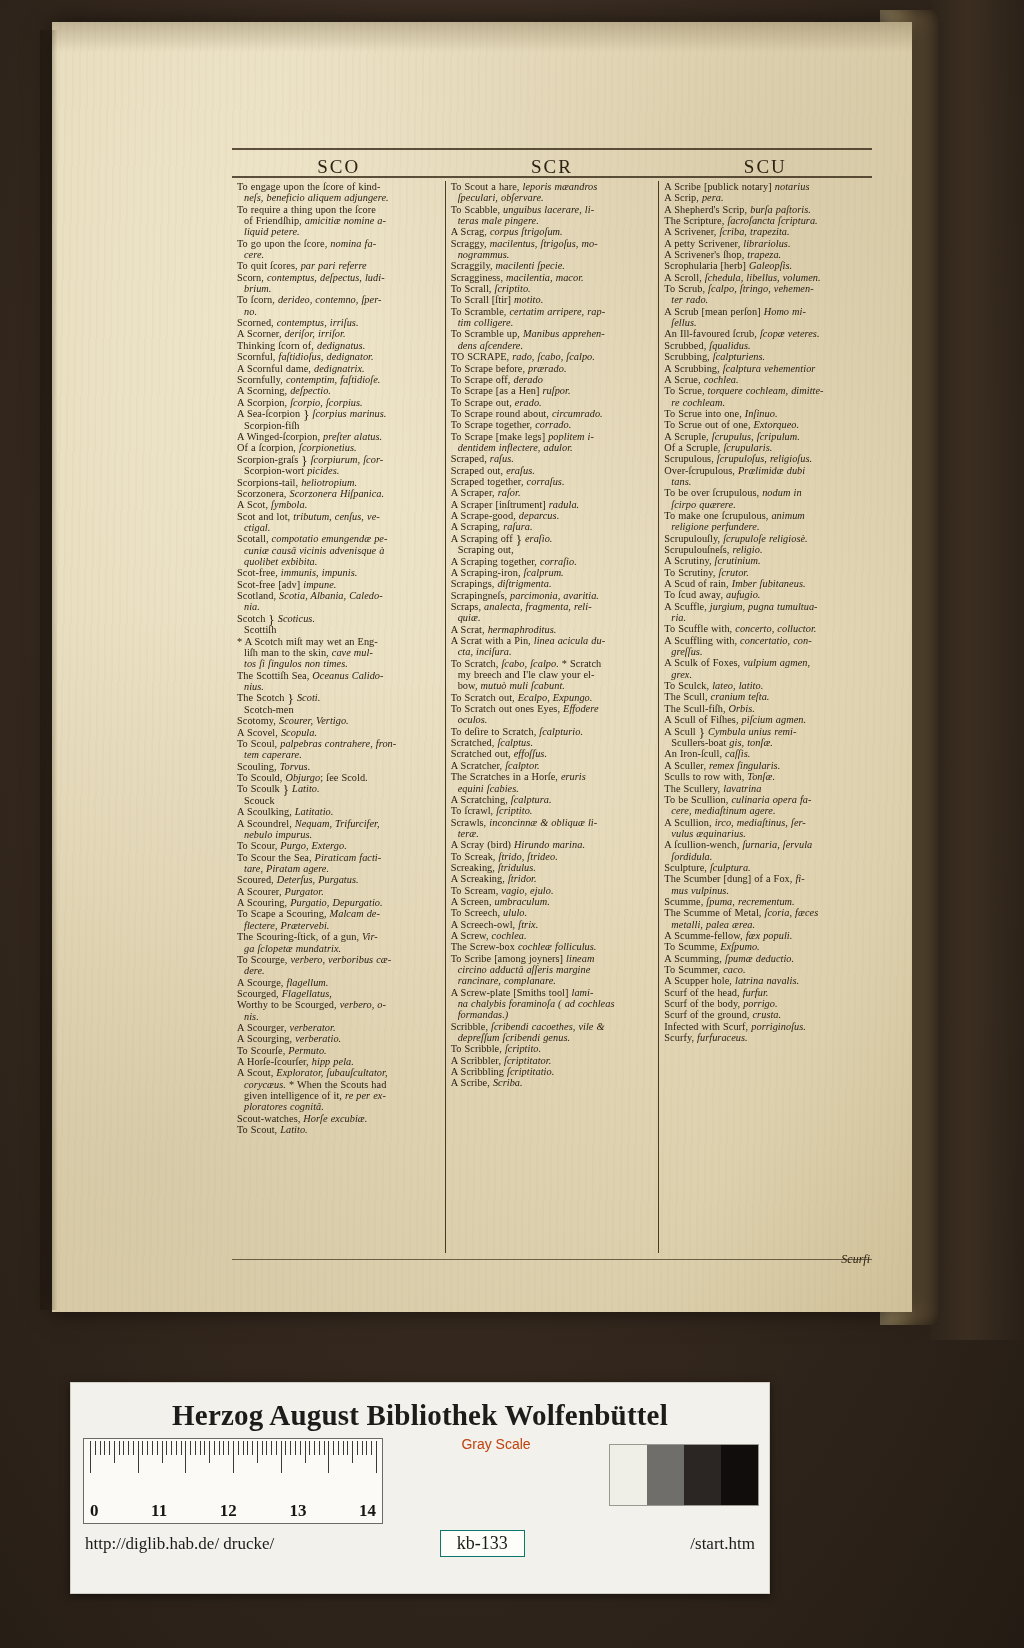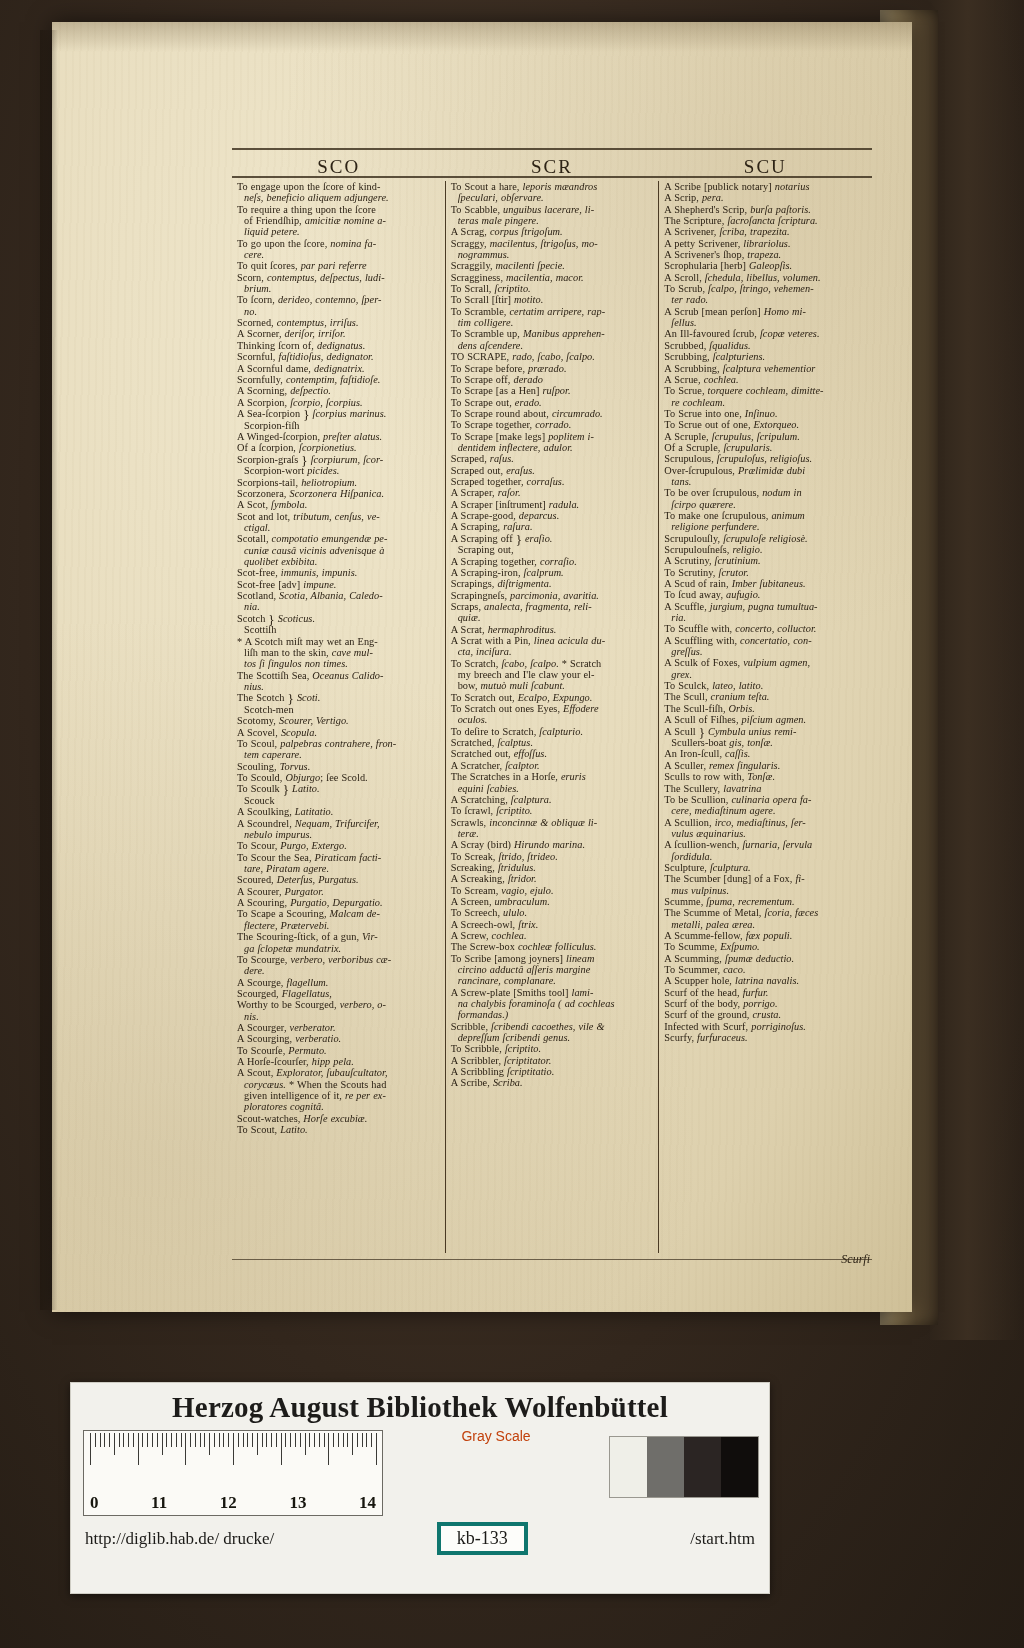--- a/index.html
+++ b/index.html
@@ -139,21 +139,21 @@
     background: #f2f1ec;
     border: 1px solid #cfcdc4;
     box-shadow: 0 2px 8px rgba(0,0,0,.5);
   }
   .target-title {
     text-align: center;
     font-family: "Liberation Serif", serif;
     font-weight: bold;
     font-size: 29px;
     color: #1d1c1a;
-    padding-top: 8px;
+    padding-top: 16px;
     letter-spacing: .2px;
   }
   .target-mid {
     display: flex;
     margin-top: 6px;
     height: 86px;
   }
   .ruler {
     width: 300px;
     margin-left: 12px;
@@ -205,21 +205,21 @@
     display: flex;
     align-items: center;
     justify-content: space-between;
     padding: 0 14px;
     margin-top: 6px;
     font-family: "Liberation Serif", serif;
     font-size: 17px;
     color: #1c1b18;
   }
   .shelfmark {
-    border: 4px solid #0f766e;
+    border: 1px solid #0f766e;
     background: #fdfdfa;
     padding: 2px 16px;
     font-size: 18px;
   }
 </style>
 </head>
 <body>
 
 <div id="root">
   <div class="backdrop"></div>

